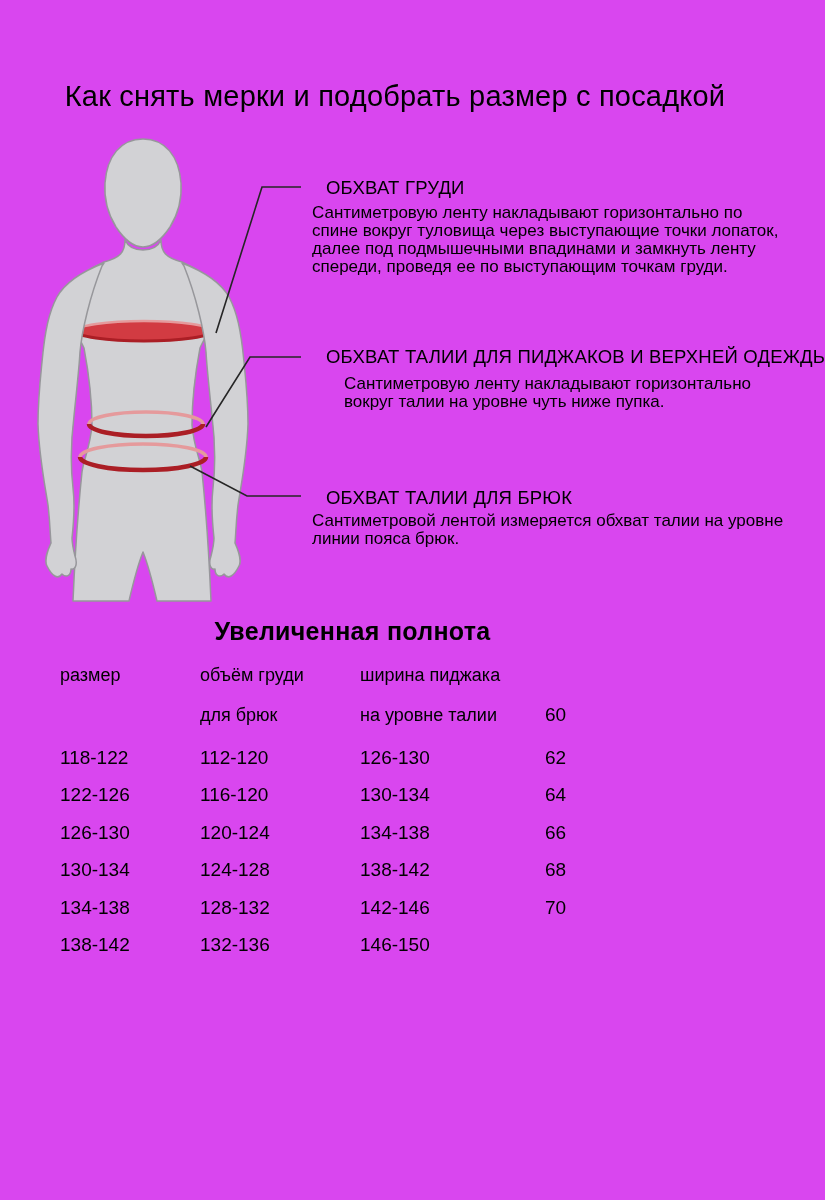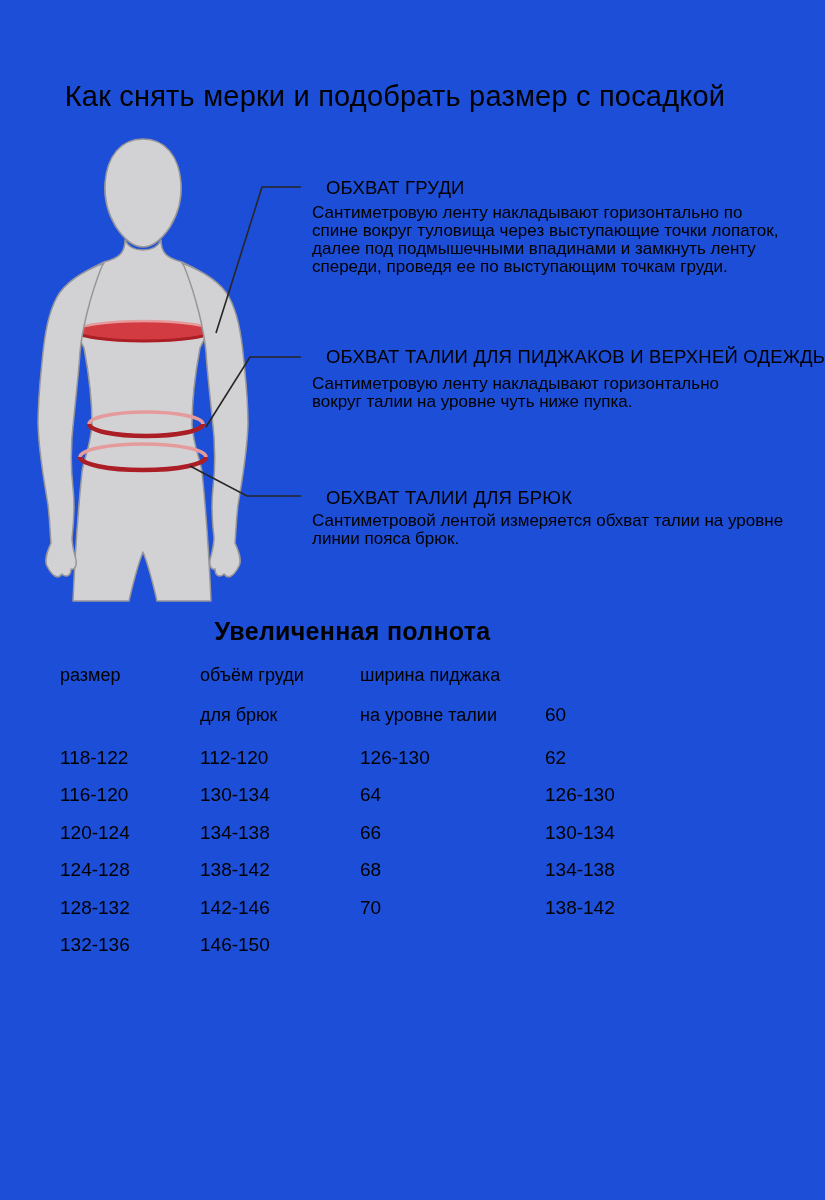--- a/index.html
+++ b/index.html
@@ -1,38 +1,38 @@
 <!DOCTYPE html>
 <html lang="ru"><head>
 <meta charset="utf-8">
 <style>
   html,body { margin:0; padding:0; background:#fff; }
   .page {
-    position:relative; width:825px; height:1200px; background:#1d4ed8; overflow:hidden;
+    position:relative; width:825px; height:1200px; background:#d946ef; overflow:hidden;
     font-family:"Liberation Sans","DejaVu Sans",sans-serif; color:#000;
   }
   .page-title {
     position:absolute; top:80px; left:0; width:790px;
     text-align:center; font-size:29px; font-weight:400; letter-spacing:0.2px;
     white-space:nowrap;
   }
   .figure-svg { position:absolute; left:0; top:0; width:320px; height:620px; }
 
   .sec-heading {
     position:absolute; left:326px; font-size:18.5px; font-weight:400;
     letter-spacing:0.2px; white-space:nowrap;
   }
   .sec-body {
     position:absolute; left:312px; font-size:17px; line-height:18px;
     white-space:pre-line;
   }
   #sec1-h { top:177px; }
   #sec1-b { top:204px; }
   #sec2-h { top:346px; }
-  #sec2-b { top:375px; }
+  #sec2-b { top:375px;margin-left:32px; }
   #sec3-h { top:487px; }
   #sec3-b { top:512px; }
 
   .table-title {
     position:absolute; top:617px; left:0; width:705px;
     text-align:center; font-size:25px; font-weight:700; letter-spacing:0.3px;
   }
   .size-table {
     position:absolute; left:60px; top:664px;
     display:grid;
@@ -160,20 +160,21 @@
     <div class="cell hcell2"></div>
     <div class="cell hcell2">для брюк</div>
     <div class="cell hcell2">на уровне талии</div>
 
     <div class="cell dcell">60</div>
     <div class="cell dcell">118-122</div>
     <div class="cell dcell">112-120</div>
     <div class="cell dcell">126-130</div>
 
     <div class="cell dcell">62</div>
+    <div class="cell dcell">122-126</div>
     <div class="cell dcell">116-120</div>
     <div class="cell dcell">130-134</div>
 
     <div class="cell dcell">64</div>
     <div class="cell dcell">126-130</div>
     <div class="cell dcell">120-124</div>
     <div class="cell dcell">134-138</div>
 
     <div class="cell dcell">66</div>
     <div class="cell dcell">130-134</div>

